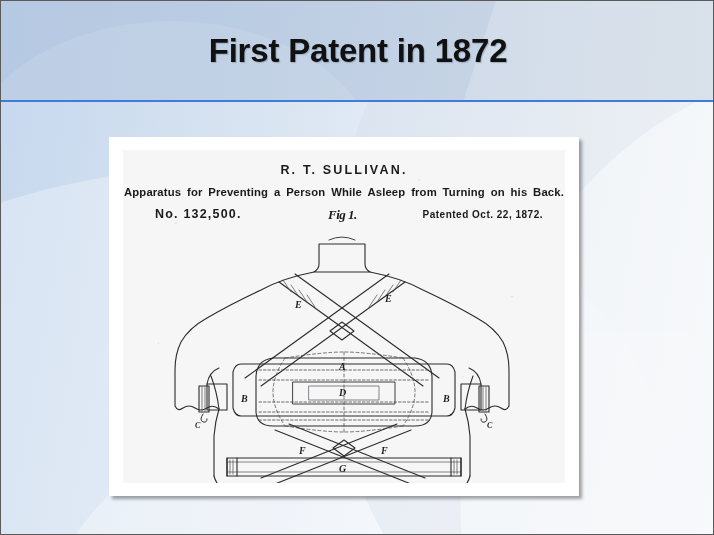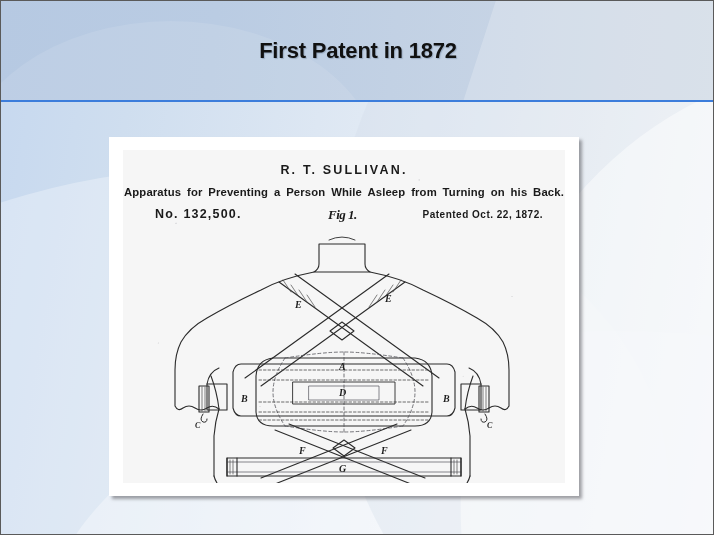--- a/index.html
+++ b/index.html
@@ -103,21 +103,21 @@
   }
   .slide-title {
     position: absolute;
     left: 0;
     top: 0;
     width: 714px;
     height: 99px;
     display: flex;
     align-items: center;
     justify-content: center;
-    font-size: 22px;
+    font-size: 33px;
     font-weight: bold;
     color: #111111;
     letter-spacing: -0.2px;
     text-shadow: 1px 1px 1px rgba(120,140,165,0.55);
     white-space: nowrap;
   }
 
   
   .picture-frame {
     position: absolute;

